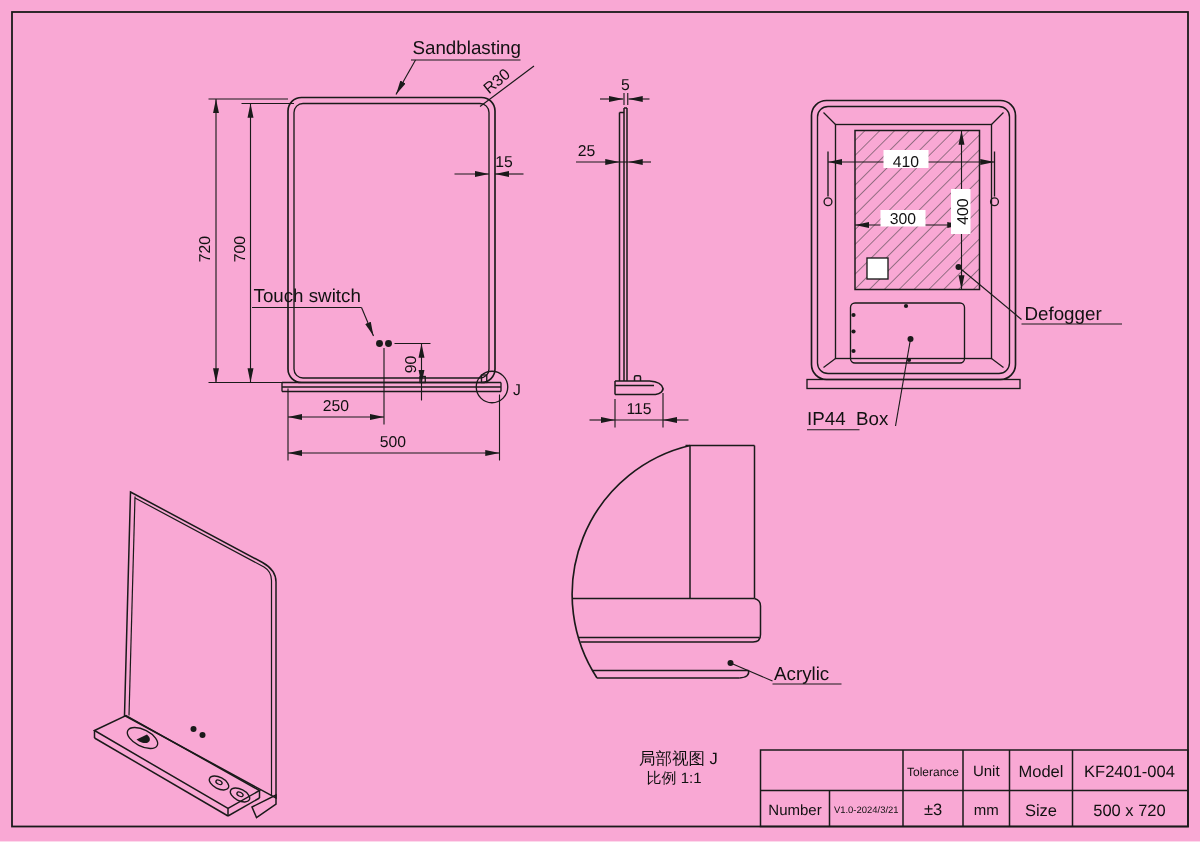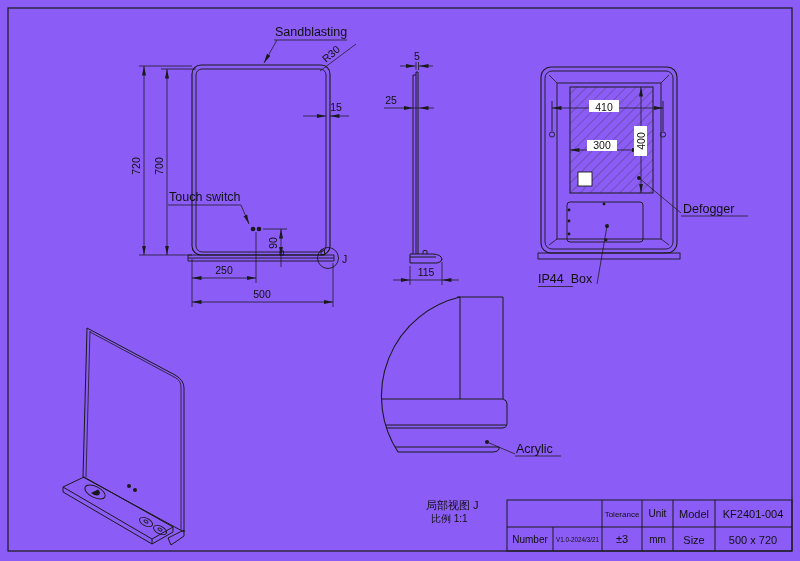--- a/index.html
+++ b/index.html
@@ -1,16 +1,16 @@
 <!DOCTYPE html>
 <html><head>
 <meta charset="utf-8">
 <style>
   html,body{margin:0;padding:0;background:#fff;}
-  .page{position:relative;width:800px;height:561px;background:#8b5cf6;overflow:hidden;}
+  .page{position:relative;width:800px;height:561px;background:#f9a8d4;overflow:hidden;}
   svg{display:block;}
   text{font-family:"Liberation Sans","DejaVu Sans",sans-serif;fill:#111;}
   .dim{font-size:10.5px;}
   .lbl{font-size:12.5px;}
   .tbl-s{font-size:8px;}
   .tbl-m{font-size:10px;}
   .tbl-l{font-size:11px;}
   .tiny{font-size:6.3px;}
   .cjk{font-size:11px;}
   .cjk2{font-size:10px;}

